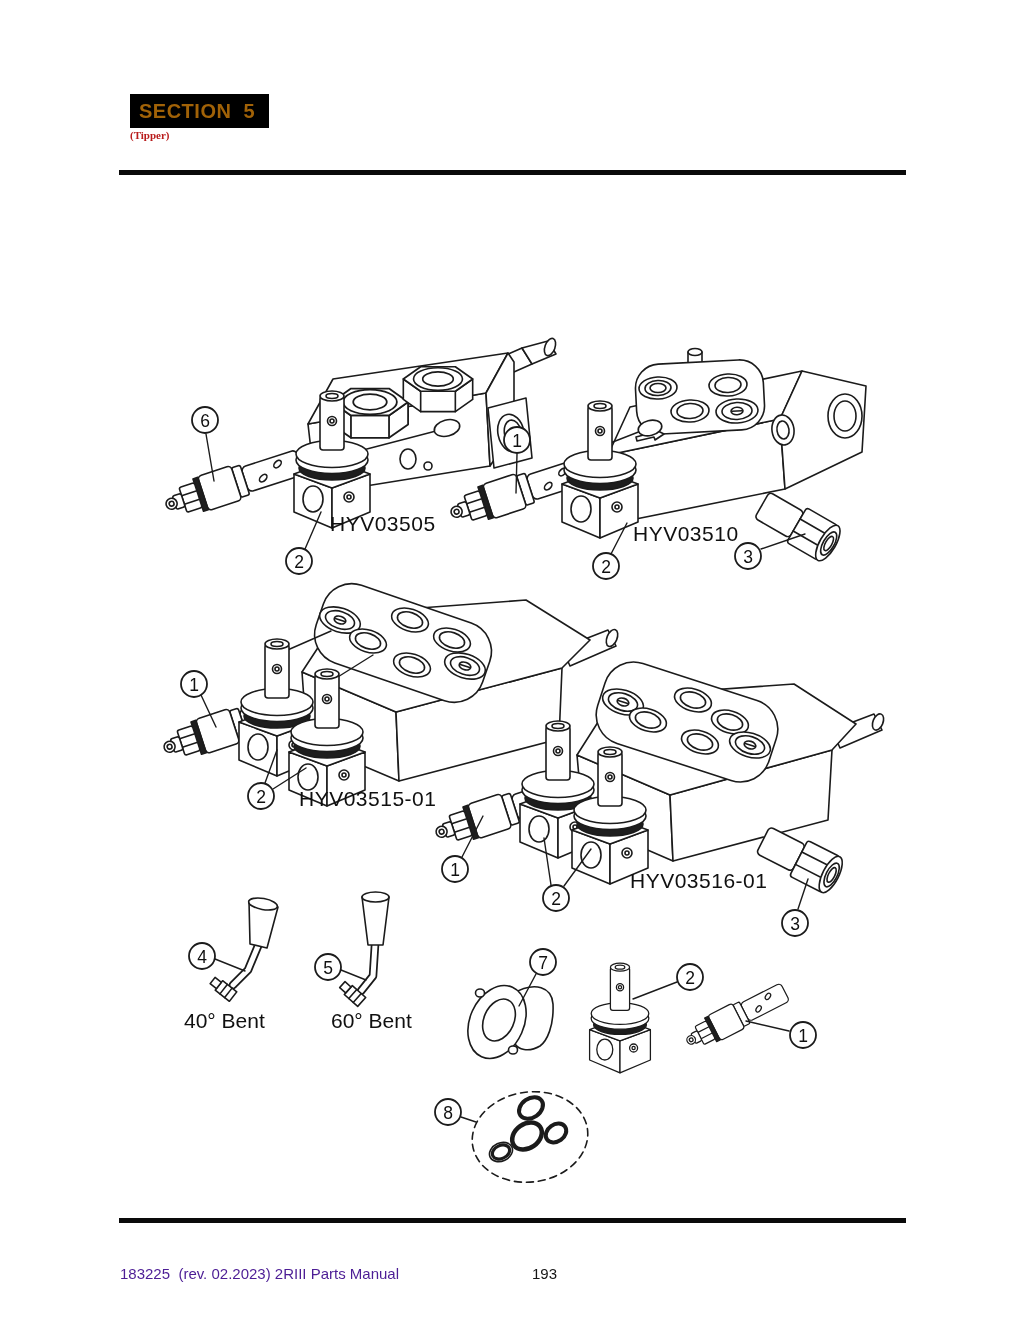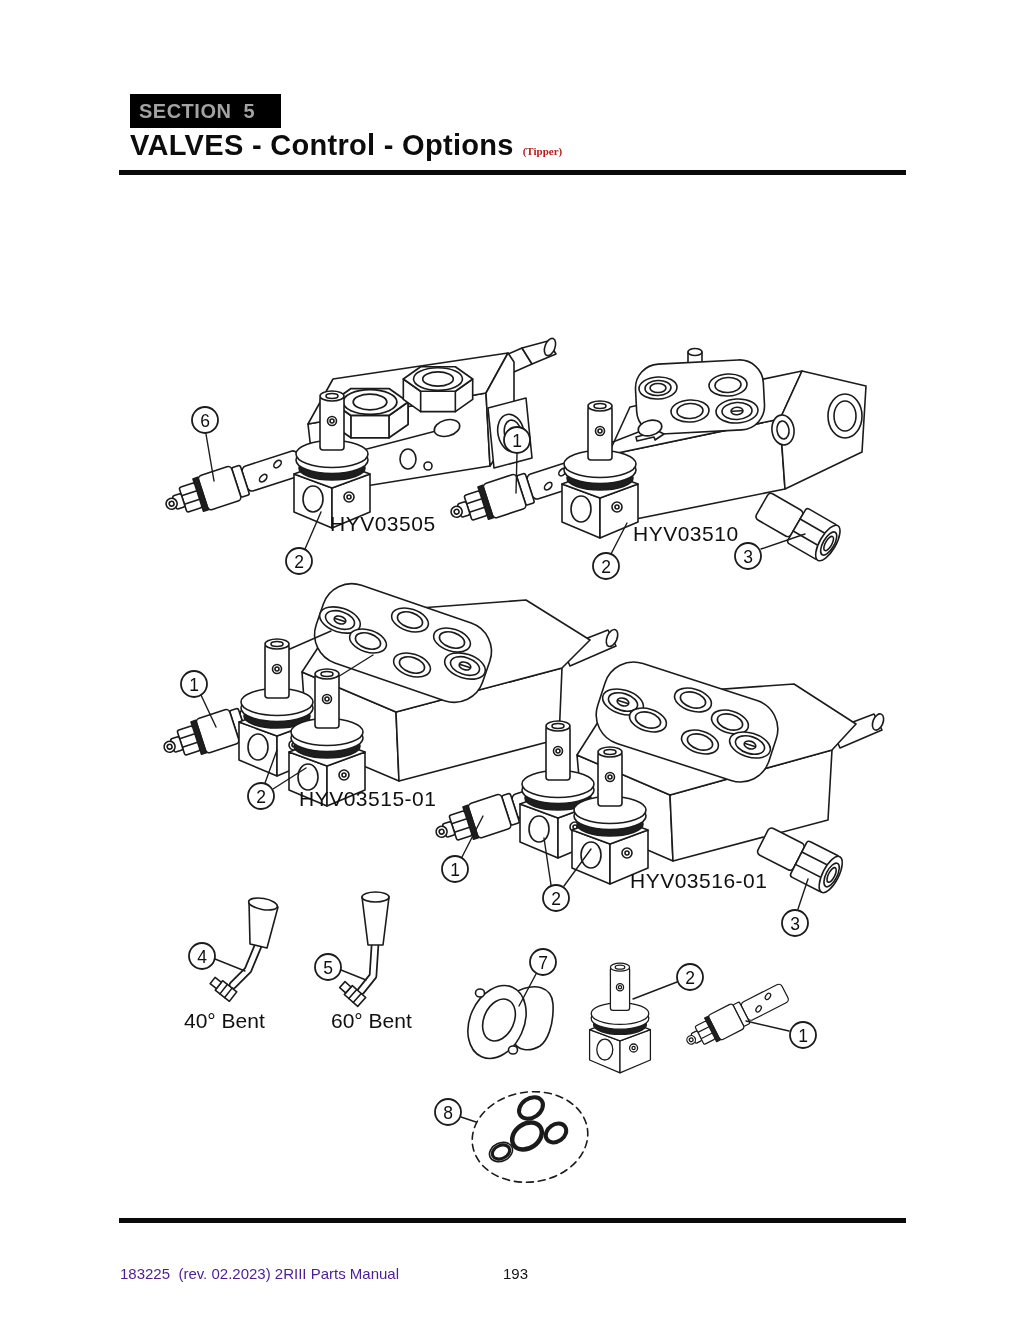--- a/index.html
+++ b/index.html
@@ -3,49 +3,48 @@
 <meta charset="utf-8">
 <style>
   html,body { margin:0; padding:0; }
   body {
     width:1024px; height:1325px; position:relative; background:#ffffff;
     font-family:"Liberation Sans", sans-serif; color:#111;
     overflow:hidden;
   }
   .abs { position:absolute; }
   #section-badge {
-    left:130px; top:94px; background:#000; color:#a3a3a3;
+    left:130px; top:94px; background:#000; color:#a16207;
     font-weight:bold; font-size:20px; line-height:1;
-    padding:7px 26px 7px 9px; letter-spacing:.5px; white-space:pre;
+    padding:7px 14px 7px 9px; letter-spacing:.5px; white-space:pre;
   }
   #page-title-row { left:130px; top:129px; display:flex; align-items:baseline; gap:9px; }
   #page-title { font-size:29px; font-weight:bold; letter-spacing:.3px; color:#0c0c0c; }
   #page-title-suffix { font-size:11px; font-weight:bold; color:#b91c1c;font-family:Liberation Serif, serif; }
   .rule { left:119px; width:787px; height:4.5px; background:#0a0a0a; }
   #rule-top { top:170px; }
   #rule-bottom { top:1218px; }
   #footer-left { left:120px; top:1265px; font-size:15px; white-space:pre; color:#4c1d95; }
-  #footer-page { left:503px; top:1265px; font-size:15px; color:#151515; }
+  #footer-page { left:532px; top:1265px; font-size:15px; color:#151515; }
 
   #diagram { position:absolute; left:0; top:0;
     stroke:#1b1b1b; stroke-width:1.6; fill:#fff;
     stroke-linejoin:round; stroke-linecap:round;
   }
   #diagram text { stroke:none; fill:#101010; font-family:"Liberation Sans", sans-serif; }
   #diagram .callout circle { fill:#fff; stroke:#1b1b1b; stroke-width:1.8; }
   #diagram .callout text { font-size:17.5px; text-anchor:middle; }
   #diagram .plabel { font-size:21px; letter-spacing:.5px; }
   #diagram .leader { fill:none; stroke:#1b1b1b; stroke-width:1.4; }
 </style>
 </head>
 <body>
 
 <div class="abs" id="section-badge">SECTION  5</div>
 <div class="abs" id="page-title-row">
-  <span id="page-title">VALVES - Control - Options</span>
   <span id="page-title-suffix">(Tipper)</span>
 </div>
 <div class="abs rule" id="rule-top"></div>
 
 <svg id="diagram" width="1024" height="1325" viewBox="0 0 1024 1325">
   <defs>
     <g id="spool">
       <rect x="-58" y="-13" width="58" height="26" rx="5"></rect>
       <ellipse cx="-22" cy="-5" rx="4.5" ry="2.8" transform="rotate(-28 -22 -5)"></ellipse>
       <ellipse cx="-40" cy="4" rx="4.5" ry="2.8" transform="rotate(-28 -40 4)"></ellipse>

